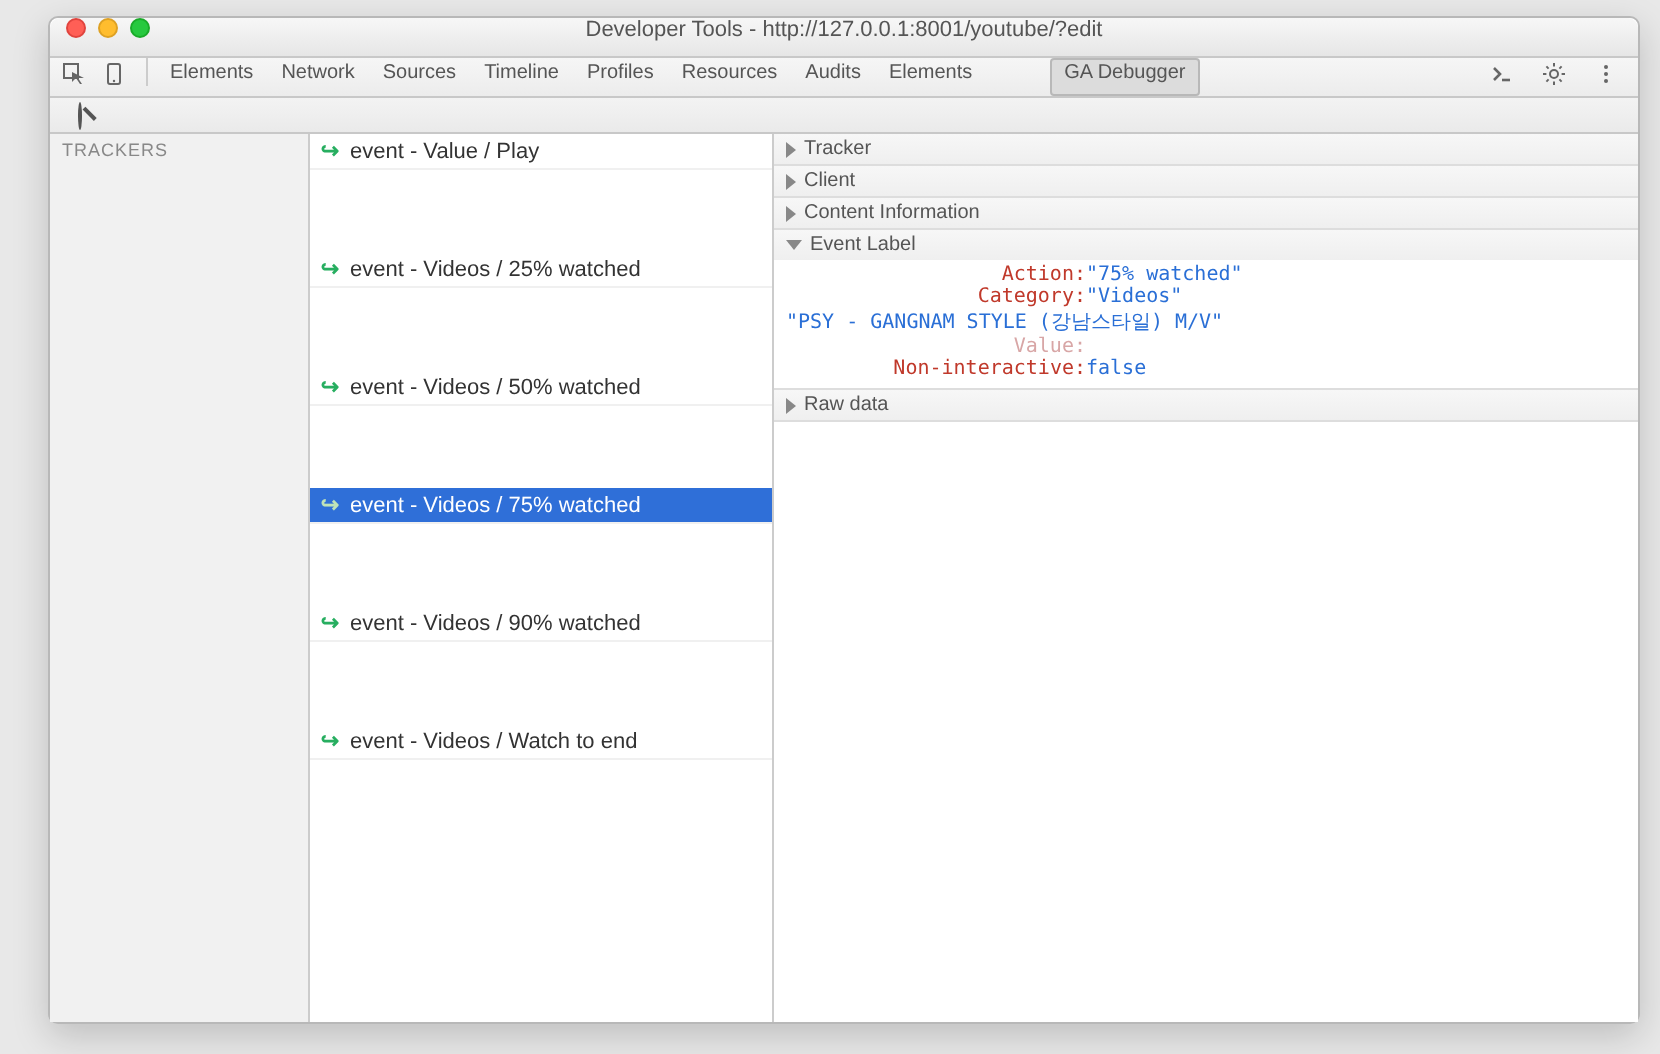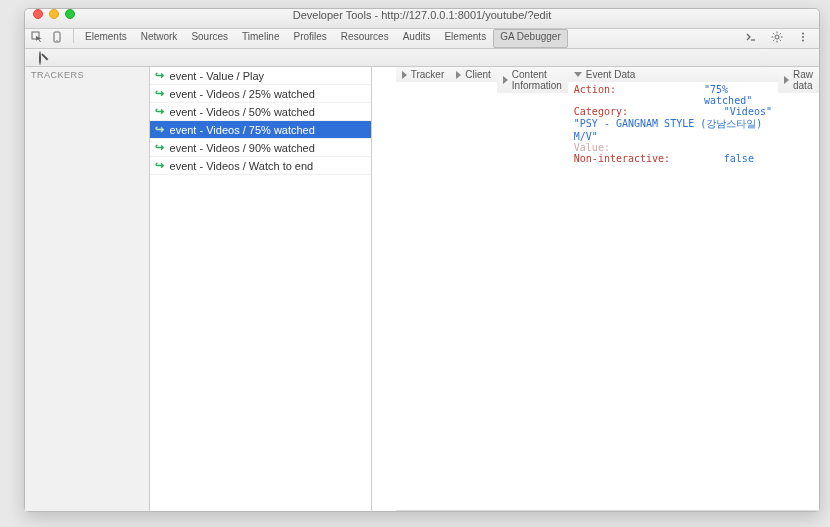--- a/index.html
+++ b/index.html
@@ -10,46 +10,46 @@
   .tl { width: 10px; height: 10px; border-radius: 50%; }
   .tl.red { background: #ff5f56; border: 1px solid #e0443e; }
   .tl.yellow { background: #ffbd2e; border: 1px solid #dea123; }
   .tl.green { background: #27c93f; border: 1px solid #1aab29; }
   .title { position: absolute; left: 0; right: 0; text-align: center; font-size: 11px; color: #555; pointer-events: none; }
   .tabsbar { height: 20px; background: linear-gradient(#f6f6f6,#ececec); border-bottom: 1px solid #c8c8c8; display: flex; padding: 0 4px; font-size: 10px; }
   .tabsbar .iconbtn { width: 16px; height: 16px; display: inline-flex; align-items: center; justify-content: center; margin-right: 4px; cursor: pointer; }
   .tabsbar .sep { width: 1px; height: 14px; background: #ccc; margin: 0 4px; }
   .tabs { display: flex; gap: 0; }
   .tab { padding: 2px 7px; color: #555; cursor: pointer; }
-  .tab.active { background: #dcdcdc; border: 1px solid #b8b8b8; border-radius: 2px; padding: 1px 6px; }
+  .tab.active { background: #dcdcdc; border: 1px solid #b8b8b8; border-radius: 2px; padding: 1px 6px; margin-left: 32px; }
   .right-icons { margin-left: auto; display: flex; gap: 6px; }
   .toolbar2 { height: 18px; background: linear-gradient(#f3f3f3,#eaeaea); border-bottom: 1px solid #c8c8c8; display: flex; align-items: center; padding: 0 6px; gap: 8px; }
   .rec { width: 10px; height: 10px; border-radius: 50%; background: #d0021b; }
   .ban { width: 12px; height: 12px; border: 1.5px solid #555; border-radius: 50%; position: relative; }
   .ban::after { content: ""; position: absolute; left: 1px; top: 4px; width: 8px; height: 1.5px; background: #555; transform: rotate(45deg); }
   .main { flex: 1; display: flex; min-height: 0; }
-  .col { border-right: 1px solid #ccc; display: flex; flex-direction: column; min-height: 0; }
+  .col { border-right: 1px solid #ccc; display: flex; flex-direction: column; min-height: 0; gap: 41px; }
   .sidebar { width: 130px; background: #f1f1f1; }
   .sidehdr { font-size: 9px; color: #888; padding: 3px 6px; letter-spacing: .5px; }
   .tracker { padding: 3px 6px 5px; background: #3b7ddd; color: #fff; cursor: pointer; }
   .tracker .sub { font-size: 9px; color: #cfe0fb; }
   .events { width: 232px; background: #fff; }
   .evrow { display: flex; align-items: center; gap: 4px; padding: 2px 4px; border-bottom: 1px solid #f0f0f0; cursor: pointer; white-space: nowrap; }
   .evrow .arrow { color: #27ae60; font-weight: bold; width: 12px; text-align: center; }
   .evrow.selected { background: #2f6fd8; color: #fff; }
   .evrow.selected .arrow { color: #bfe3b8; }
-  .details { flex: 1; background: #fff; display: flex; flex-direction: row; min-height: 0; margin-left: 24px; }
+  .details { flex: 1; background: #fff; display: flex; flex-direction: column; min-height: 0; }
   .section { border-bottom: 1px solid #ddd; }
   .sechdr { background: linear-gradient(#f7f7f7,#efefef); padding: 2px 6px; font-size: 10px; color: #555; display: flex; align-items: center; gap: 4px; cursor: pointer; }
   .tri { display: inline-block; width: 0; height: 0; }
   .tri.right { border-top: 4px solid transparent; border-bottom: 4px solid transparent; border-left: 5px solid #888; }
   .tri.down { border-left: 4px solid transparent; border-right: 4px solid transparent; border-top: 5px solid #888; }
   .secbody { padding: 2px 6px 4px; font-family: Menlo,Consolas,monospace; font-size: 10px; }
   .kv { display: flex; }
-  .kv .k { width: 150px; color: #c0392b; }
+  .kv .k { width: 150px; color: #c0392b; text-align: right; }
   .kv .v { color: #2a6fd6; }
   .kv .v.bool { color: #2a6fd6; }
   .kv.muted .k { color: #d8a6a6; }
   .kv.muted .v { color: #bbb; }
   .gear { width: 12px; height: 12px; }
   svg { display: block; }
 </style>
 </head>
 <body>
 
@@ -173,21 +173,21 @@
         </div>
         <div class="section">
           <div class="sechdr">
             <span class="tri right"></span>
             <span>Content Information</span>
           </div>
         </div>
         <div class="section">
           <div class="sechdr">
             <span class="tri down"></span>
-            <span>Event Data</span>
+            <span>Event Label</span>
           </div>
           <div class="secbody">
             <div class="kv">
               <span class="k">Action:</span>
               <span class="v">"75% watched"</span>
             </div>
             <div class="kv">
               <span class="k">Category:</span>
               <span class="v">"Videos"</span>
             </div>

